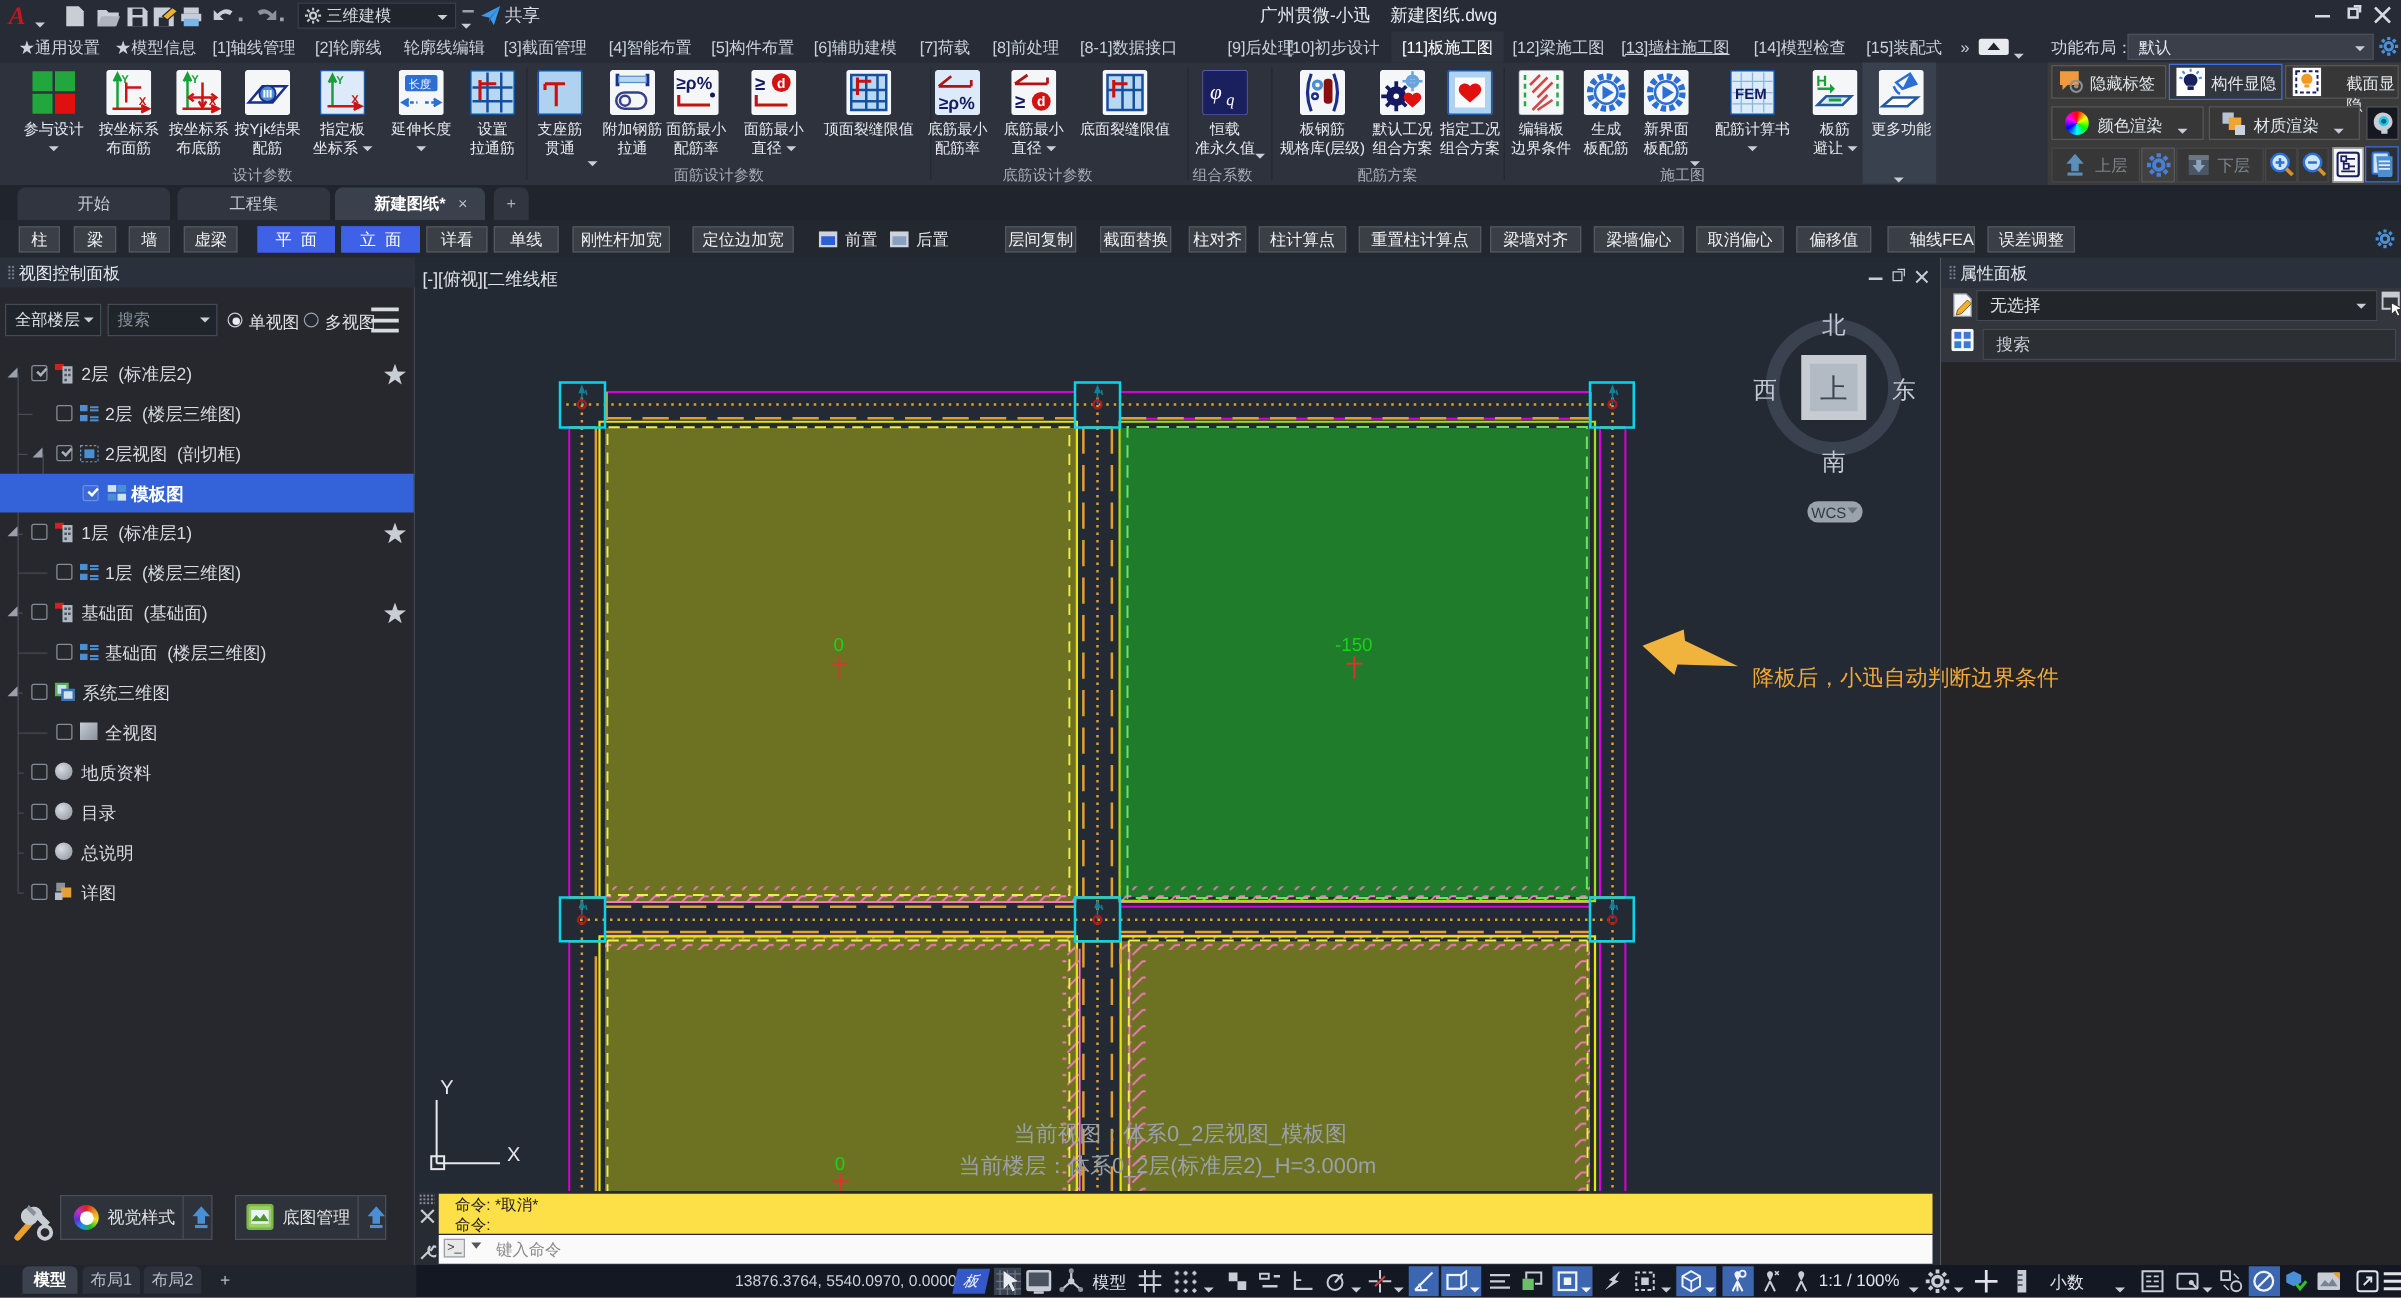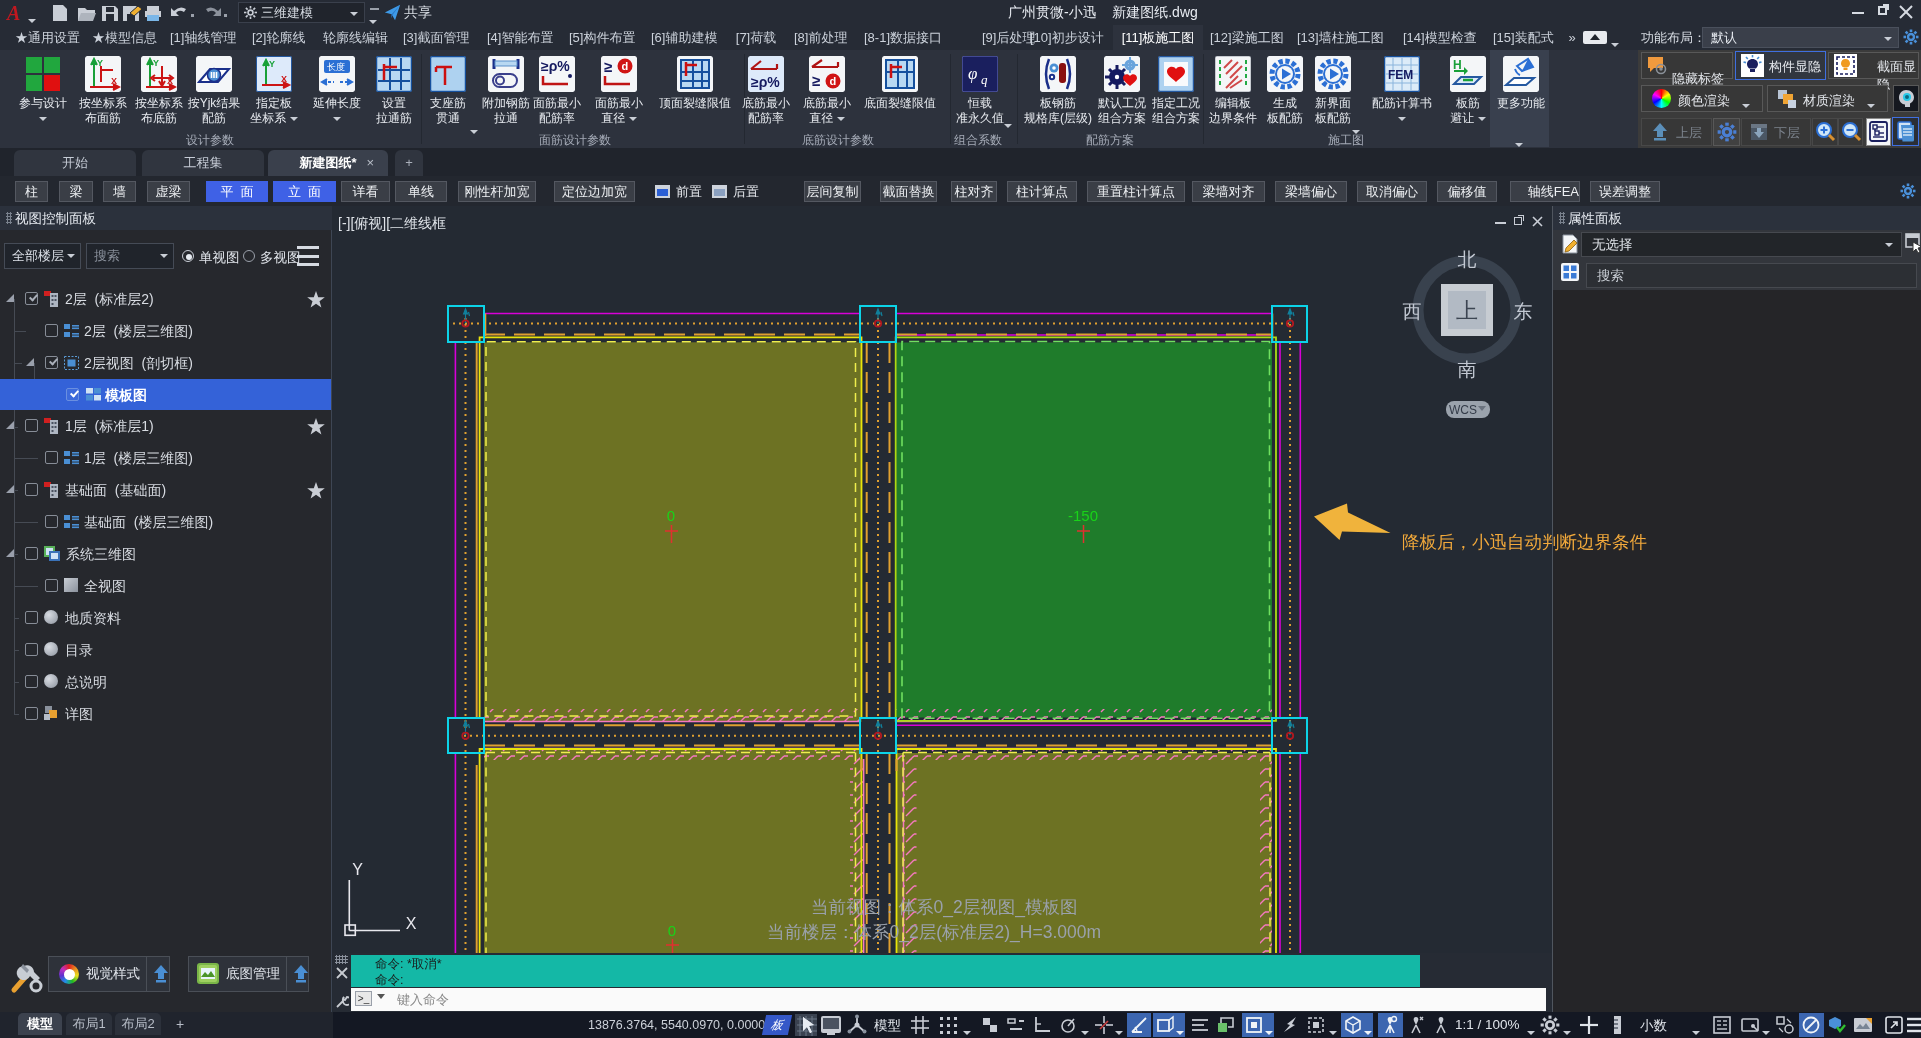--- a/index.html
+++ b/index.html
@@ -114,21 +114,21 @@
  <div class="rtab" style="left:487px;width:64px;">[4]智能布置</div>
  <div class="rtab" style="left:569px;width:64px;">[5]构件布置</div>
  <div class="rtab" style="left:651px;width:64px;">[6]辅助建模</div>
  <div class="rtab" style="left:733px;width:46px;">[7]荷载</div>
  <div class="rtab" style="left:794px;width:52px;">[8]前处理</div>
  <div class="rtab" style="left:864px;width:76px;">[8-1]数据接口</div>
  <div class="rtab" style="left:960px;width:52px;margin-left:22px;">[9]后处理</div>
  <div class="rtab" style="left:1030px;width:72px;">[10]初步设计</div>
  <div class="rtab act" style="left:1113px;width:90px;">[11]板施工图</div>
  <div class="rtab" style="left:1210px;width:72px;">[12]梁施工图</div>
- <div class="rtab" style="left:1297px;width:64px;">[13]墙柱施工图</div>
+ <div class="rtab" style="left:1297px;width:64px;text-decoration:underline;">[13]墙柱施工图</div>
  <div class="rtab" style="left:1403px;width:72px;">[14]模型检查</div>
  <div class="rtab" style="left:1493px;width:60px;">[15]装配式</div>
  <div class="rtab" style="left:1562px;width:20px;color:#c9ced6;">»</div>
  <div class="abs" style="left:1583px;top:6px;width:24px;height:13px;background:#e8eaee;border-radius:2px;"></div>
  <div class="abs" style="left:1590px;top:9px;width:0;height:0;border-left:5px solid transparent;border-right:5px solid transparent;border-bottom:6px solid #20242c;"></div>
  <div class="abs" style="left:1611px;top:11px;"><span class="car"></span></div>
  <div class="abs" style="left:1641px;top:4px;font-size:13px;color:#d6dbe2;">功能布局：</div>
  <div class="abs" style="left:1702px;top:2px;width:197px;height:21px;background:#3a3f4a;border:1px solid #4a505c;color:#e8ecf2;font-size:13px;line-height:19px;padding-left:8px;">默认<span class="car" style="position:absolute;right:6px;top:9px;"></span></div>
  <svg class="abs" style="left:1903px;top:4px;" width="16" height="16" viewBox="0 0 16 16">
         <circle cx="8" cy="8" r="3" fill="none" stroke="#4a90d9" stroke-width="2.4"></circle>
@@ -439,21 +439,21 @@
  <div class="abs" style="left:1515px;top:85px;"><span class="car"></span></div>
  <div class="gl" style="left:1286px;width:120px;">施工图</div>
 
  <div class="abs" style="left:1638px;top:0;width:283px;height:98px;background:#3b3b3b;">
   <div class="abs" style="left:3px;top:2px;width:92px;height:27px;background:#373737;border:1px solid #585858;"></div>
   <svg class="abs" style="left:9px;top:6px;" width="22" height="19" viewBox="0 0 22 19">
           <path d="M1 1 h15 v11 h-9 l-4 4 v-4 h-2z" fill="#f09a3e"></path>
           <circle cx="14" cy="13" r="4.5" fill="none" stroke="#8a9098" stroke-width="1.6"></circle>
           <circle cx="14" cy="13" r="1.8" fill="#8a9098"></circle>
         </svg>
-  <div class="abs" style="left:34px;top:20px;font-size:13px;color:#e4e7ec;">隐藏标签</div>
+  <div class="abs" style="left:34px;top:8px;font-size:13px;color:#e4e7ec;">隐藏标签</div>
   <div class="abs" style="left:97px;top:1px;width:91px;height:29px;background:#31363f;border:1px solid #3f6fe0;"></div>
   <svg class="abs" style="left:103px;top:4px;" width="23" height="23" viewBox="0 0 23 23">
           <rect width="23" height="23" fill="#fff"></rect>
           <path d="M11.5 5 c-3.4 0-5.5 2.4-5.5 5.2 0 2 1.2 3.2 2.2 4.3 h6.6 c1-1.1 2.2-2.3 2.2-4.3 0-2.8-2.1-5.2-5.5-5.2z" fill="#1a1f5e"></path>
           <rect x="9" y="15" width="5" height="3" fill="#1a1f5e"></rect>
           <g stroke="#4a8fd4" stroke-width="1.6">
             <line x1="11.5" y1="1" x2="11.5" y2="3.4"></line>
             <line x1="5" y1="3" x2="6.8" y2="5"></line>
             <line x1="18" y1="3" x2="16.2" y2="5"></line>
             <line x1="2.5" y1="8" x2="5" y2="8.6"></line>
@@ -992,21 +992,21 @@
  <div class="abs" style="left:2px;top:2px;width:13px;height:9px;background-image:radial-gradient(circle,#8a919c 1px,transparent 1.2px);background-size:3px 3px;"></div>
  <svg class="abs" style="left:3px;top:14px;" width="12" height="12" viewBox="0 0 12 12">
         <g stroke="#c8ccd2" stroke-width="1.8">
           <line x1="1" y1="1" x2="11" y2="11"></line>
           <line x1="11" y1="1" x2="1" y2="11"></line>
         </g>
       </svg>
  <svg class="abs" style="left:2px;top:42px;" width="14" height="14" viewBox="0 0 14 14">
         <path d="M2 12 L8 6 M8 6 a4 4 0 1 0 4-4 l-2 3 -2-1 1-2 a4 4 0 0 0 -1 4z" stroke="#c8ccd2" stroke-width="1.8" fill="none"></path>
       </svg>
- <div class="abs" style="left:18px;top:2px;width:1069px;height:32px;background:#14b8a6;color:#1a1a1a;font-size:12.5px;line-height:16px;padding:1px 24px;">命令: *取消*<br>命令:</div>
+ <div class="abs" style="left:18px;top:2px;width:1195px;height:32px;background:#fde047;color:#1a1a1a;font-size:12.5px;line-height:16px;padding:1px 13px;">命令: *取消*<br>命令:</div>
  <div class="abs" style="left:18px;top:35px;width:1195px;height:23px;background:#fafafa;">
    <div class="abs" style="left:4px;top:3px;width:17px;height:15px;background:#e8e8e8;border:1px solid #9aa0aa;font-size:10px;color:#333;line-height:14px;text-align:center;">&gt;_</div>
    <div class="abs" style="left:26px;top:6px;width:0;height:0;border-left:4px solid transparent;border-right:4px solid transparent;border-top:5px solid #555;"></div>
    <div class="abs" style="left:46px;top:3px;font-size:13px;color:#8a8a8a;">键入命令</div>
  </div>
 </div>
 <div id="rightpanel">
  <div class="abs" style="left:0;top:0;width:369px;height:24px;background:#2b313c;">
   <div class="abs" style="left:6px;top:6px;width:6px;height:12px;background-image:radial-gradient(circle,#7a828e 1px,transparent 1.2px);background-size:3px 3px;"></div>
   <div class="abs" style="left:15px;top:4px;font-size:13.5px;color:#e6eaf0;">属性面板</div>

